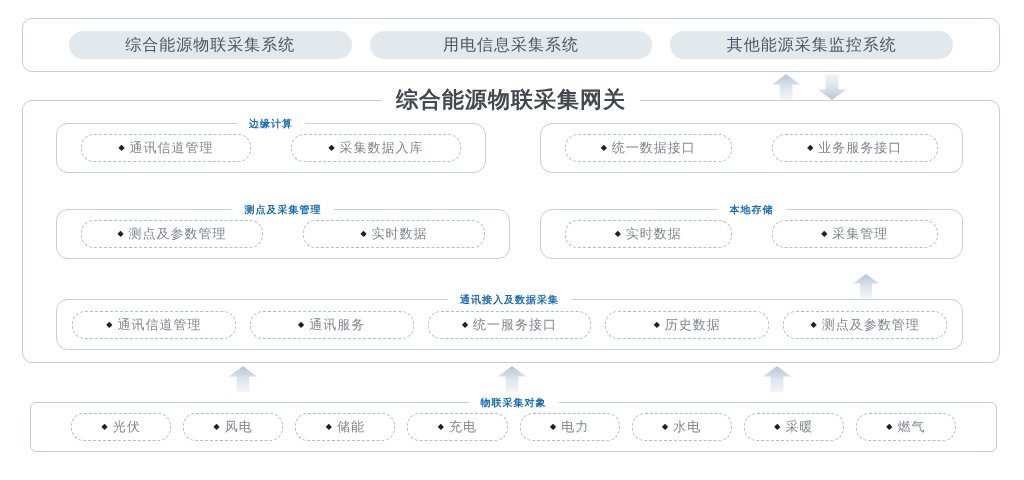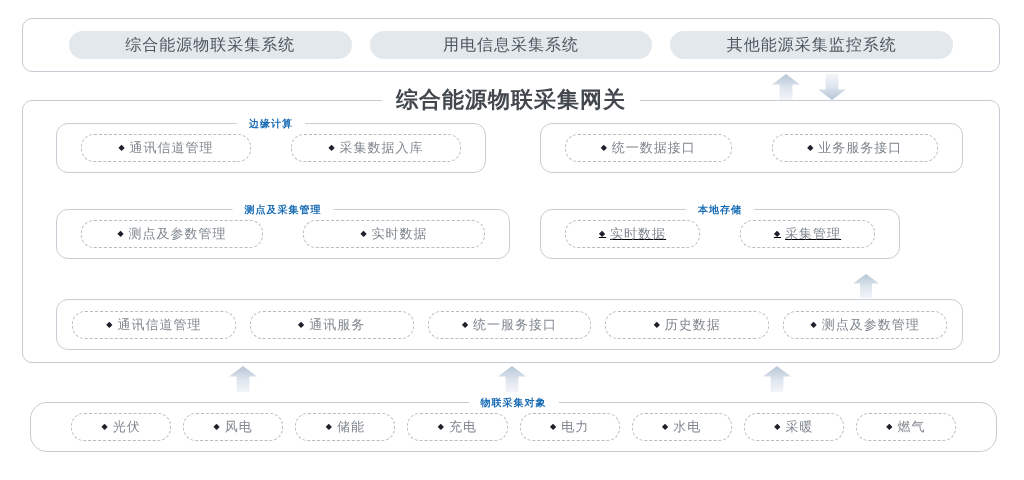--- a/index.html
+++ b/index.html
@@ -57,26 +57,26 @@
   .dpill{
     flex:1;height:26px;border:1px dashed #b4bcc4;border-radius:13px;
     display:flex;align-items:center;justify-content:center;
     font-size:13px;color:#7f868e;white-space:nowrap;letter-spacing:1px;
   }
   .bullet{font-size:8px;color:#20202c;margin-right:4px;line-height:1;}
   
   .sec-edge   {left:33px; top:22px; width:430px;height:50px;}
   .sec-api    {left:517px;top:22px; width:423px;height:50px;}
   .sec-points {left:33px; top:108px;width:454px;height:50px;}
-  .sec-store  {left:517px;top:108px;width:360px;height:50px;text-decoration:underline;}
+  .sec-store  {left:517px;top:108px;width:423px;height:50px;}
   .sec-comm   {left:33px; top:198px;width:907px;height:51px;}
   
   .objects-box{
     position:absolute;left:30px;top:402px;width:967px;height:50px;
-    border:1px solid #c6ccd3;border-radius:17px;box-sizing:border-box;
+    border:1px solid #c6ccd3;border-radius:6px;box-sizing:border-box;
   }
 </style>
 </head>
 <body>
 
 <div class="canvas">
 
   <div class="top-bar">
     <div class="sys-pill">综合能源物联采集系统</div>
     <div class="sys-pill">用电信息采集系统</div>
@@ -138,20 +138,21 @@
           <span>实时数据</span>
         </div>
         <div class="dpill">
           <span class="bullet">◆</span>
           <span>采集管理</span>
         </div>
       </div>
     </div>
 
     <div class="section sec-comm">
+      <div class="section-title">通讯接入及数据采集</div>
       <div class="pill-row five">
         <div class="dpill">
           <span class="bullet">◆</span>
           <span>通讯信道管理</span>
         </div>
         <div class="dpill">
           <span class="bullet">◆</span>
           <span>通讯服务</span>
         </div>
         <div class="dpill">

